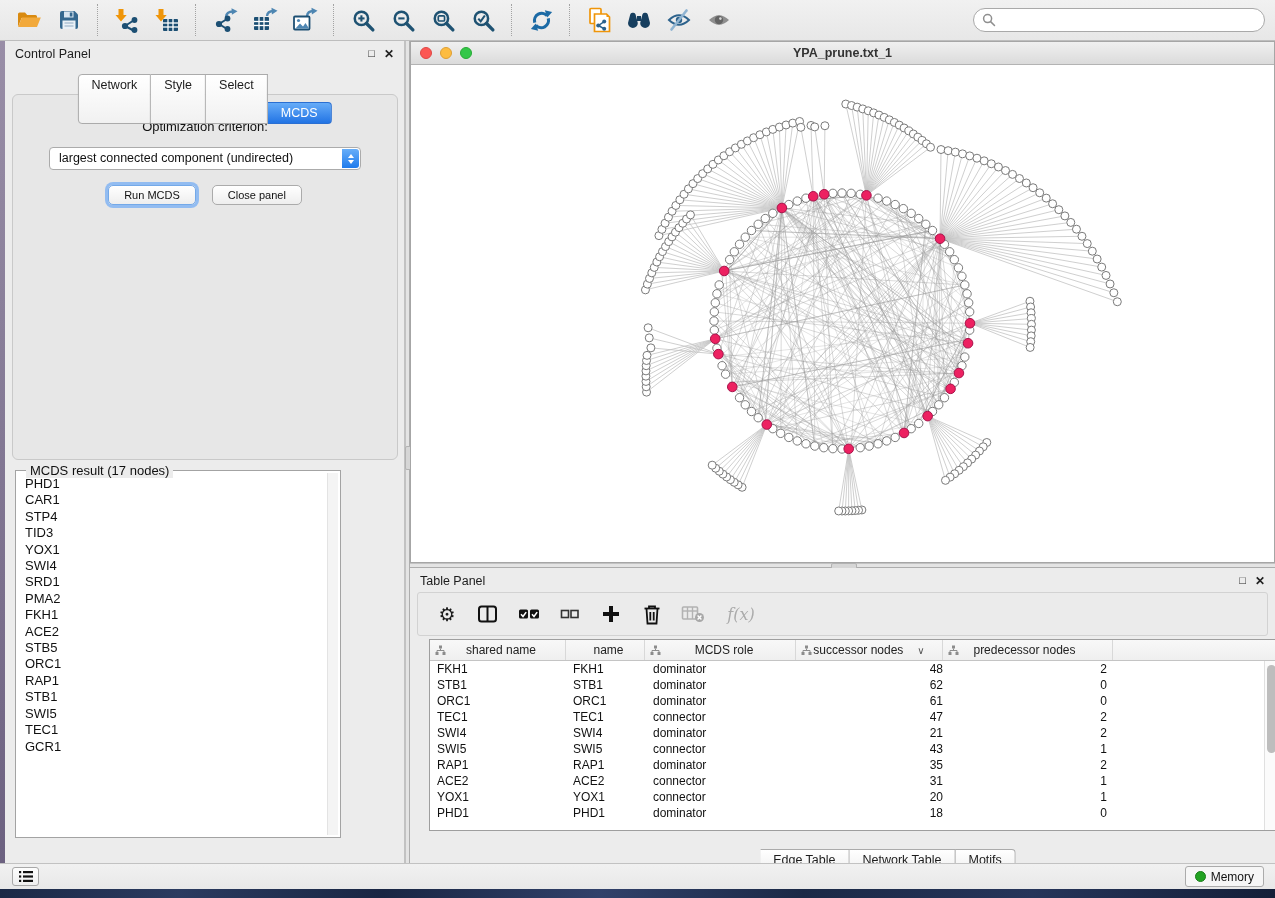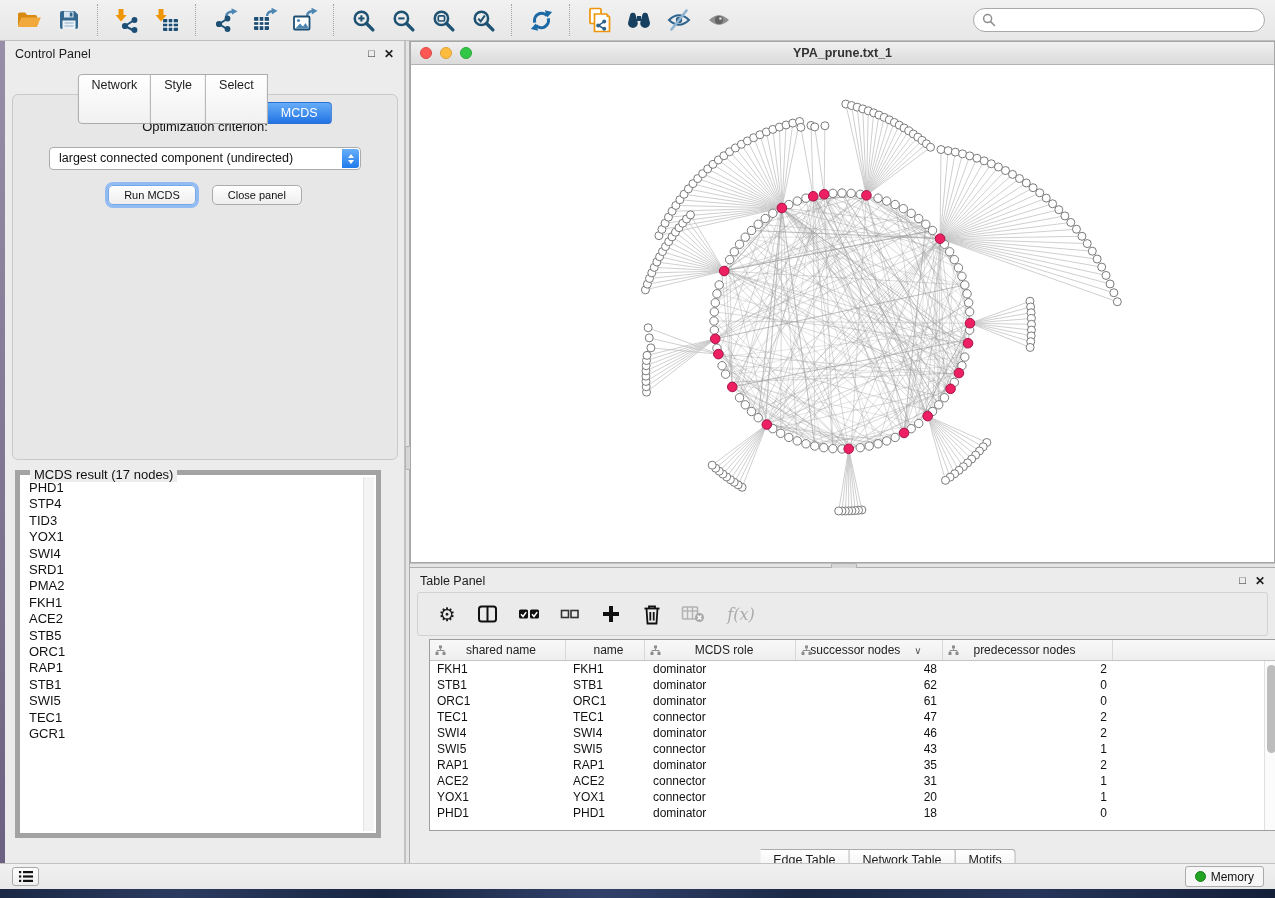--- a/index.html
+++ b/index.html
@@ -40,22 +40,22 @@
   #criterion-dd{position:relative;width:312px;height:23px;margin:13px auto 0;box-sizing:border-box;
     background:#fff;border:1px solid #ABABAB;border-radius:4px;font-size:12.5px;line-height:21px;padding-left:9px;color:#111;}
   .dd-stepper{position:absolute;right:1px;top:1px;bottom:1px;width:17px;border-radius:0 3px 3px 0;
     background:linear-gradient(#67AEF9,#1F7BEC);display:flex;flex-direction:column;align-items:center;justify-content:center;gap:2px;}
   .dd-up{width:0;height:0;border-left:3.5px solid transparent;border-right:3.5px solid transparent;border-bottom:4px solid #fff;}
   .dd-down{width:0;height:0;border-left:3.5px solid transparent;border-right:3.5px solid transparent;border-top:4px solid #fff;}
   .btn-row{display:flex;justify-content:center;gap:16px;margin-top:15px;}
   .mac-btn{padding:3px 15px;font-size:11px;font-family:"Liberation Sans",sans-serif;color:#111;
     background:linear-gradient(#FFFFFF,#EEEEEE);border:1px solid #ABABAB;border-radius:5px;cursor:default;}
   .focus-ring{box-shadow:0 0 0 3px rgba(110,170,245,.7);border-color:#74A9E8;}
-  #result-box{position:absolute;left:10px;top:429px;width:366px;height:368px;box-sizing:border-box;
-    border:5px solid #a3a3a3;background:#fff;}
+  #result-box{position:absolute;left:10px;top:429px;width:326px;height:368px;box-sizing:border-box;
+    border:1px solid #a3a3a3;background:#fff;}
   #result-legend{position:absolute;left:10px;top:-8px;background:#ECECEC;padding:0 4px;font-size:13px;color:#111;}
   #mcds-list{position:absolute;left:2px;top:5px;right:15px;bottom:2px;overflow:hidden;
     font-size:13px;line-height:16.4px;color:#111;padding-left:7px;}
   .result-scroll{position:absolute;top:2px;right:2px;bottom:2px;width:10px;background:#F4F4F4;border-left:1px solid #E3E3E3;}
   
   #v-splitter{position:absolute;left:405px;top:41px;width:5px;height:822px;box-sizing:border-box;
     background:#E4E4E4;border-left:1px solid #C2C2C2;border-right:1px solid #ADADAD;}
   .v-handle{position:absolute;left:-1px;top:405px;width:5px;height:22px;background:#D6D6D6;border:1px solid #B2B2B2;border-radius:2px;}
   #h-splitter{position:absolute;left:410px;top:563px;width:865px;height:5px;box-sizing:border-box;
     background:#E4E4E4;border-top:1px solid #C2C2C2;border-bottom:1px solid #ADADAD;}
@@ -84,21 +84,21 @@
   .nt-hcell{position:relative;display:flex;align-items:center;justify-content:center;box-sizing:border-box;border-right:1px solid #D8D8D8;}
   .nt-hcell:last-child{border-right:none;}
   .nt-hcell .tree-ic{position:absolute;left:5px;top:5px;}
   .sort-chevron{margin-left:7px;font-size:10px;color:#555;}
   .nt-body{position:absolute;top:21px;left:0;right:14px;bottom:0;overflow:hidden;background:#fff;}
   .nt-row{height:16px;display:flex;align-items:center;font-size:12px;color:#111;}
   .nt-cell{box-sizing:border-box;white-space:nowrap;overflow:hidden;}
   .c0{width:136px;padding-left:7px;}
   .c1{width:79px;padding-left:7px;}
   .c2{width:151px;padding-left:8px;}
-  .c3{width:147px;text-align:right;padding-right:6px;gap:7px;}
+  .c3{width:147px;text-align:right;padding-right:0;gap:7px;}
   .c4{width:170px;text-align:right;padding-right:6px;}
   .c5{flex:1;}
   .nt-scroll{position:absolute;top:21px;right:0;bottom:0;width:14px;background:#FBFBFB;border-left:1px solid #E0E0E0;}
   .nt-thumb{position:absolute;top:4px;left:2px;width:9px;height:88px;background:#BDBDBD;border-radius:5px;}
   #tp-tabs{position:absolute;left:50%;top:267px;transform:translateX(-50%);display:flex;align-items:center;}
   
   #status-bar{position:absolute;left:0;top:863px;width:1275px;height:26px;box-sizing:border-box;
     background:linear-gradient(#F1F1F1,#E8E8E8);border-top:1px solid #C2C2C2;}
   #list-btn{position:absolute;left:12px;top:3px;width:27px;height:19px;box-sizing:border-box;
     border:1px solid #A8A8A8;border-radius:3px;background:linear-gradient(#FDFDFD,#EFEFEF);
@@ -307,20 +307,21 @@
     </div>
     <div class="btn-row">
       <button class="mac-btn focus-ring">Run MCDS</button>
       <button class="mac-btn">Close panel</button>
     </div>
   </div>
   <div id="result-box">
     <span id="result-legend">MCDS result (17 nodes)</span>
     <div id="mcds-list">
         <div>PHD1</div>
+        <div>CAR1</div>
         <div>STP4</div>
         <div>TID3</div>
         <div>YOX1</div>
         <div>SWI4</div>
         <div>SRD1</div>
         <div>PMA2</div>
         <div>FKH1</div>
         <div>ACE2</div>
         <div>STB5</div>
         <div>ORC1</div>
@@ -1166,21 +1167,21 @@
           <div class="nt-cell c1">TEC1</div>
           <div class="nt-cell c2">connector</div>
           <div class="nt-cell c3">47</div>
           <div class="nt-cell c4">2</div>
           <div class="nt-cell c5"></div>
         </div>
         <div class="nt-row">
           <div class="nt-cell c0">SWI4</div>
           <div class="nt-cell c1">SWI4</div>
           <div class="nt-cell c2">dominator</div>
-          <div class="nt-cell c3">46</div>
+          <div class="nt-cell c3">21</div>
           <div class="nt-cell c4">2</div>
           <div class="nt-cell c5"></div>
         </div>
         <div class="nt-row">
           <div class="nt-cell c0">SWI5</div>
           <div class="nt-cell c1">SWI5</div>
           <div class="nt-cell c2">connector</div>
           <div class="nt-cell c3">43</div>
           <div class="nt-cell c4">1</div>
           <div class="nt-cell c5"></div>

